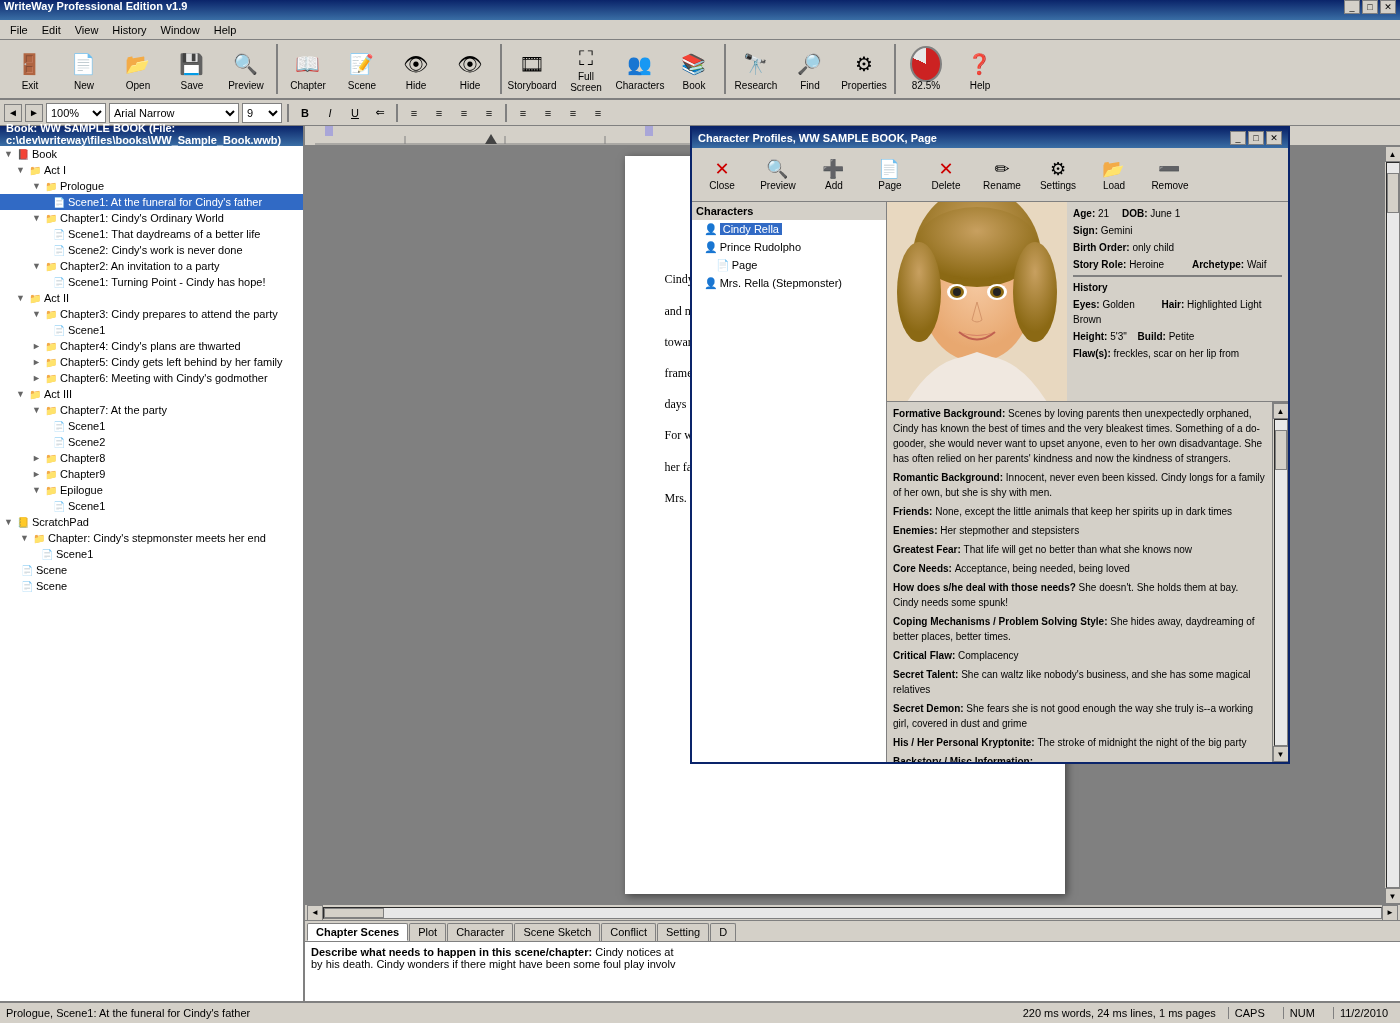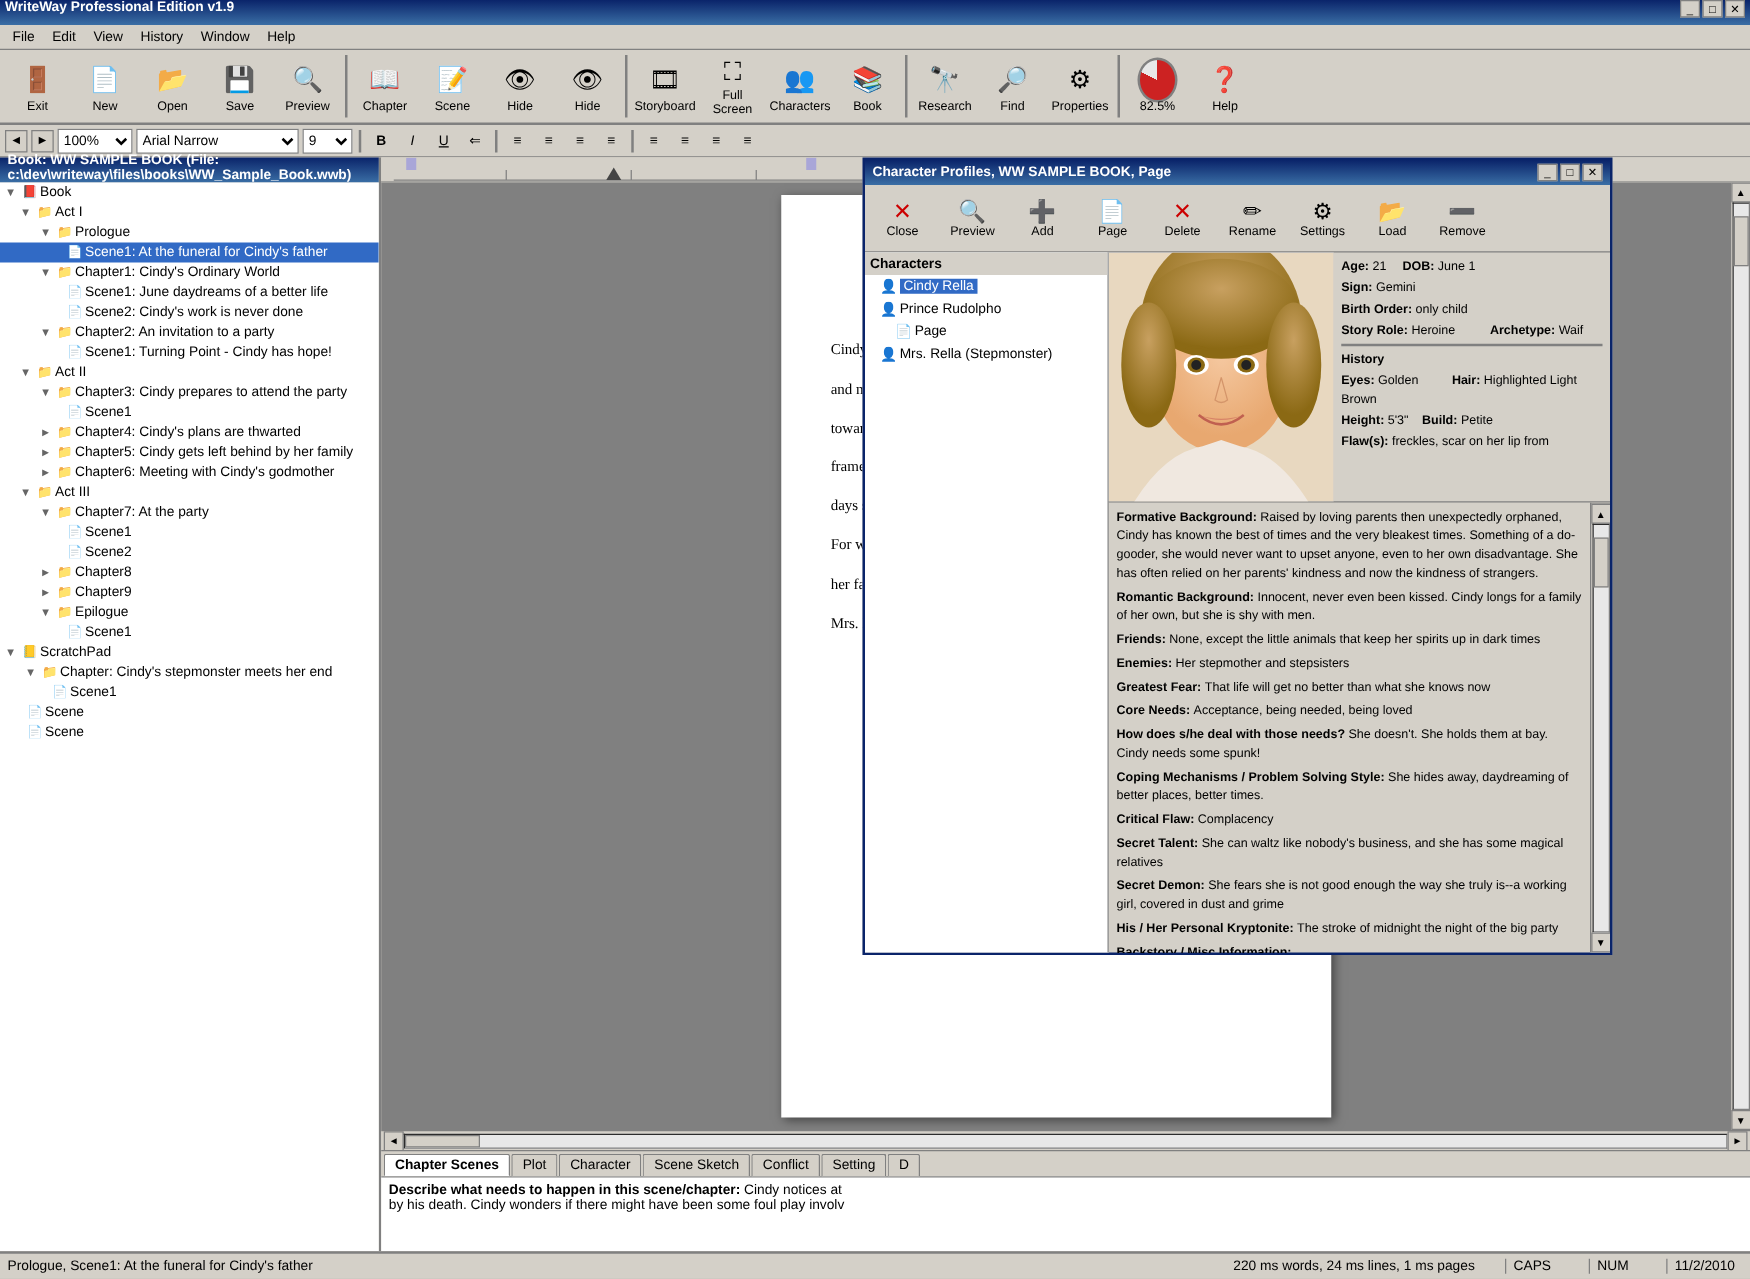--- a/index.html
+++ b/index.html
@@ -336,21 +336,21 @@
       align-items: center;
       justify-content: space-between;
       padding: 0 6px;
       border-top: 2px solid #808080;
       font-size: 11px;
       position: absolute;
       bottom: 0;
       left: 0;
       right: 0;
     }
-    .status-right { display: flex; gap: 24px; align-items: center; }
+    .status-right { display: flex; gap: 12px; align-items: center; }
     .status-item {
       padding: 0 6px;
       border-left: 1px solid #808080;
     }
 
     
     .scroll-btn {
       width: 16px; height: 16px;
       background: #d4d0c8;
       border: 1px solid #808080;
@@ -567,21 +567,21 @@
       <div class="tree-item">
         <span style="width:32px"></span>
         <span class="expand-icon">▼</span>
         <span class="tree-icon">📁</span>
         <span>Chapter1: Cindy's Ordinary World</span>
       </div>
 
       <div class="tree-item">
         <span style="width:52px"></span>
         <span class="tree-icon" style="color:#cc0000">📄</span>
-        <span>Scene1: June daydreams of a better life</span>
+        <span>Scene1: That daydreams of a better life</span>
       </div>
 
       <div class="tree-item">
         <span style="width:52px"></span>
         <span class="tree-icon">📄</span>
         <span>Scene2: Cindy's work is never done</span>
       </div>
 
       <div class="tree-item">
         <span style="width:32px"></span>
@@ -958,21 +958,21 @@
             <span class="char-stat-label">Flaw(s): </span><span>freckles, scar on her lip from</span>
           </div>
         </div>
       </div>
 
       <div style="display:flex;flex:1;overflow:hidden;">
         <div class="char-bio">
 
           <div class="char-bio-section">
             <span class="char-bio-label">Formative Background: </span>
-            <span>Raised by loving parents then unexpectedly orphaned, Cindy has known the best of times and the very bleakest times. Something of a do-gooder, she would never want to upset anyone, even to her own disadvantage. She has often relied on her parents' kindness and now the kindness of strangers.</span>
+            <span>Scenes by loving parents then unexpectedly orphaned, Cindy has known the best of times and the very bleakest times. Something of a do-gooder, she would never want to upset anyone, even to her own disadvantage. She has often relied on her parents' kindness and now the kindness of strangers.</span>
           </div>
 
           <div class="char-bio-section">
             <span class="char-bio-label">Romantic Background: </span>
             <span>Innocent, never even been kissed. Cindy longs for a family of her own, but she is shy with men.</span>
           </div>
 
           <div class="char-bio-section">
             <span class="char-bio-label">Friends: </span>
             <span>None, except the little animals that keep her spirits up in dark times</span>

